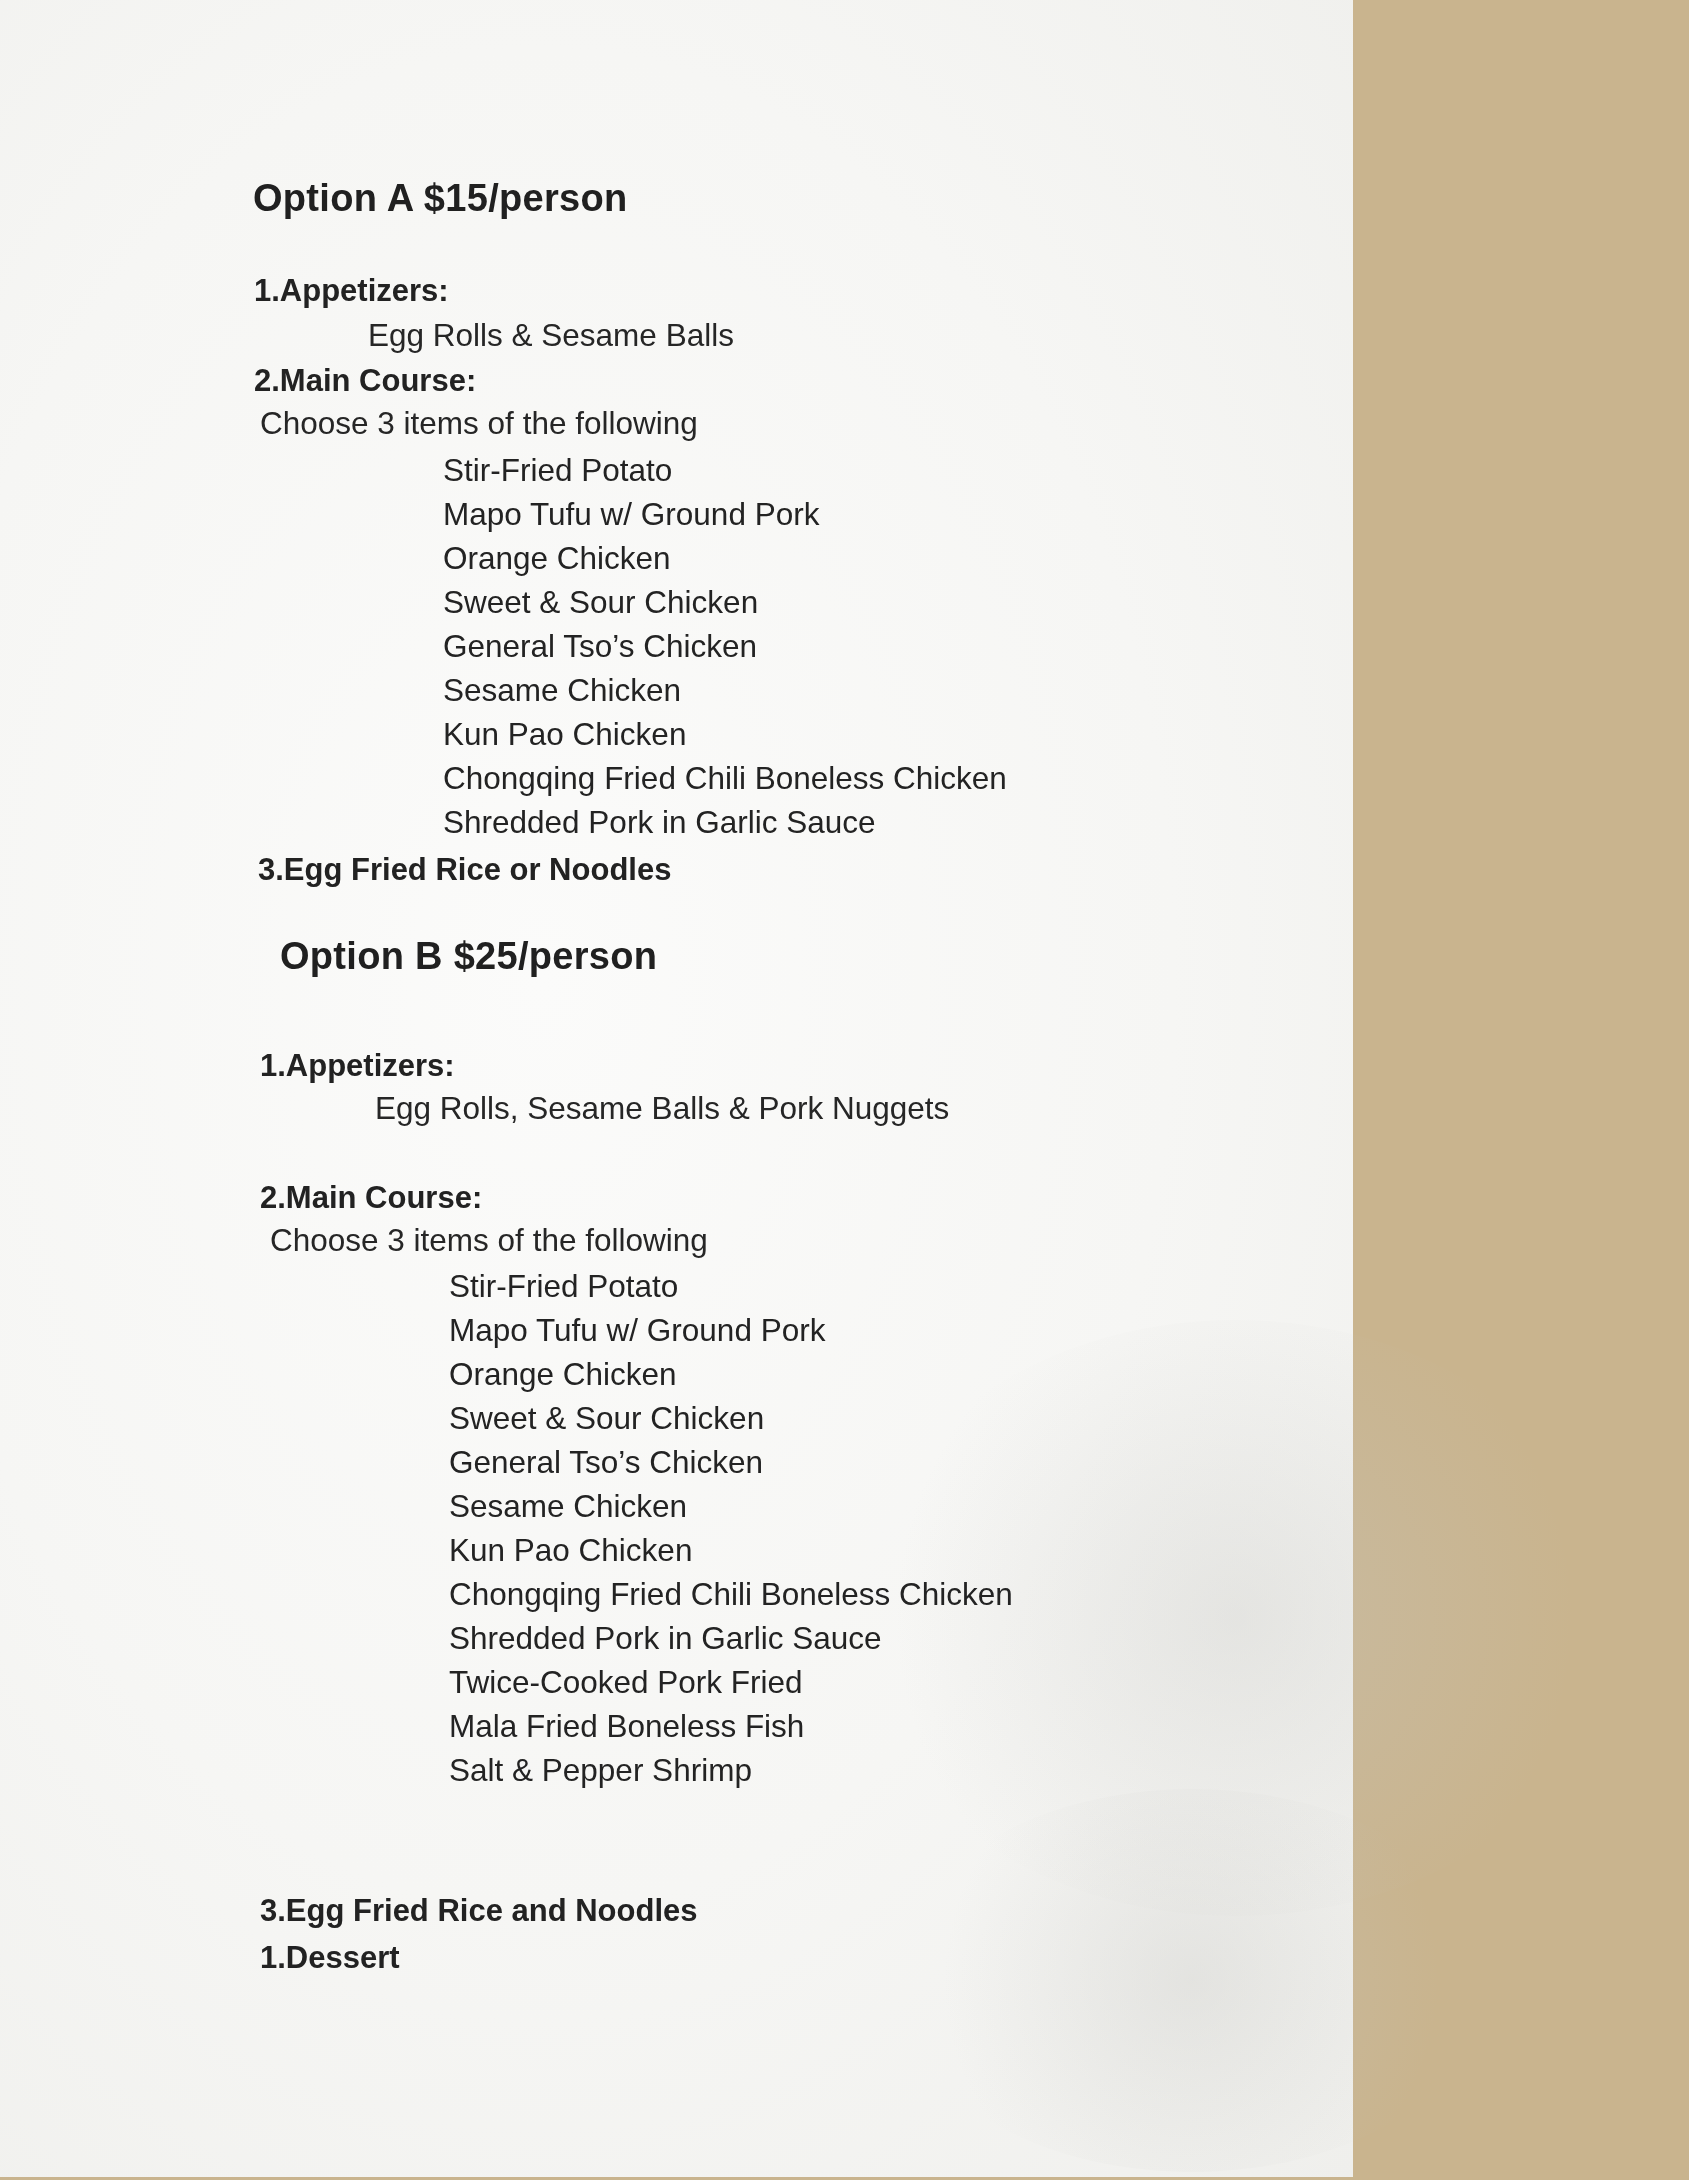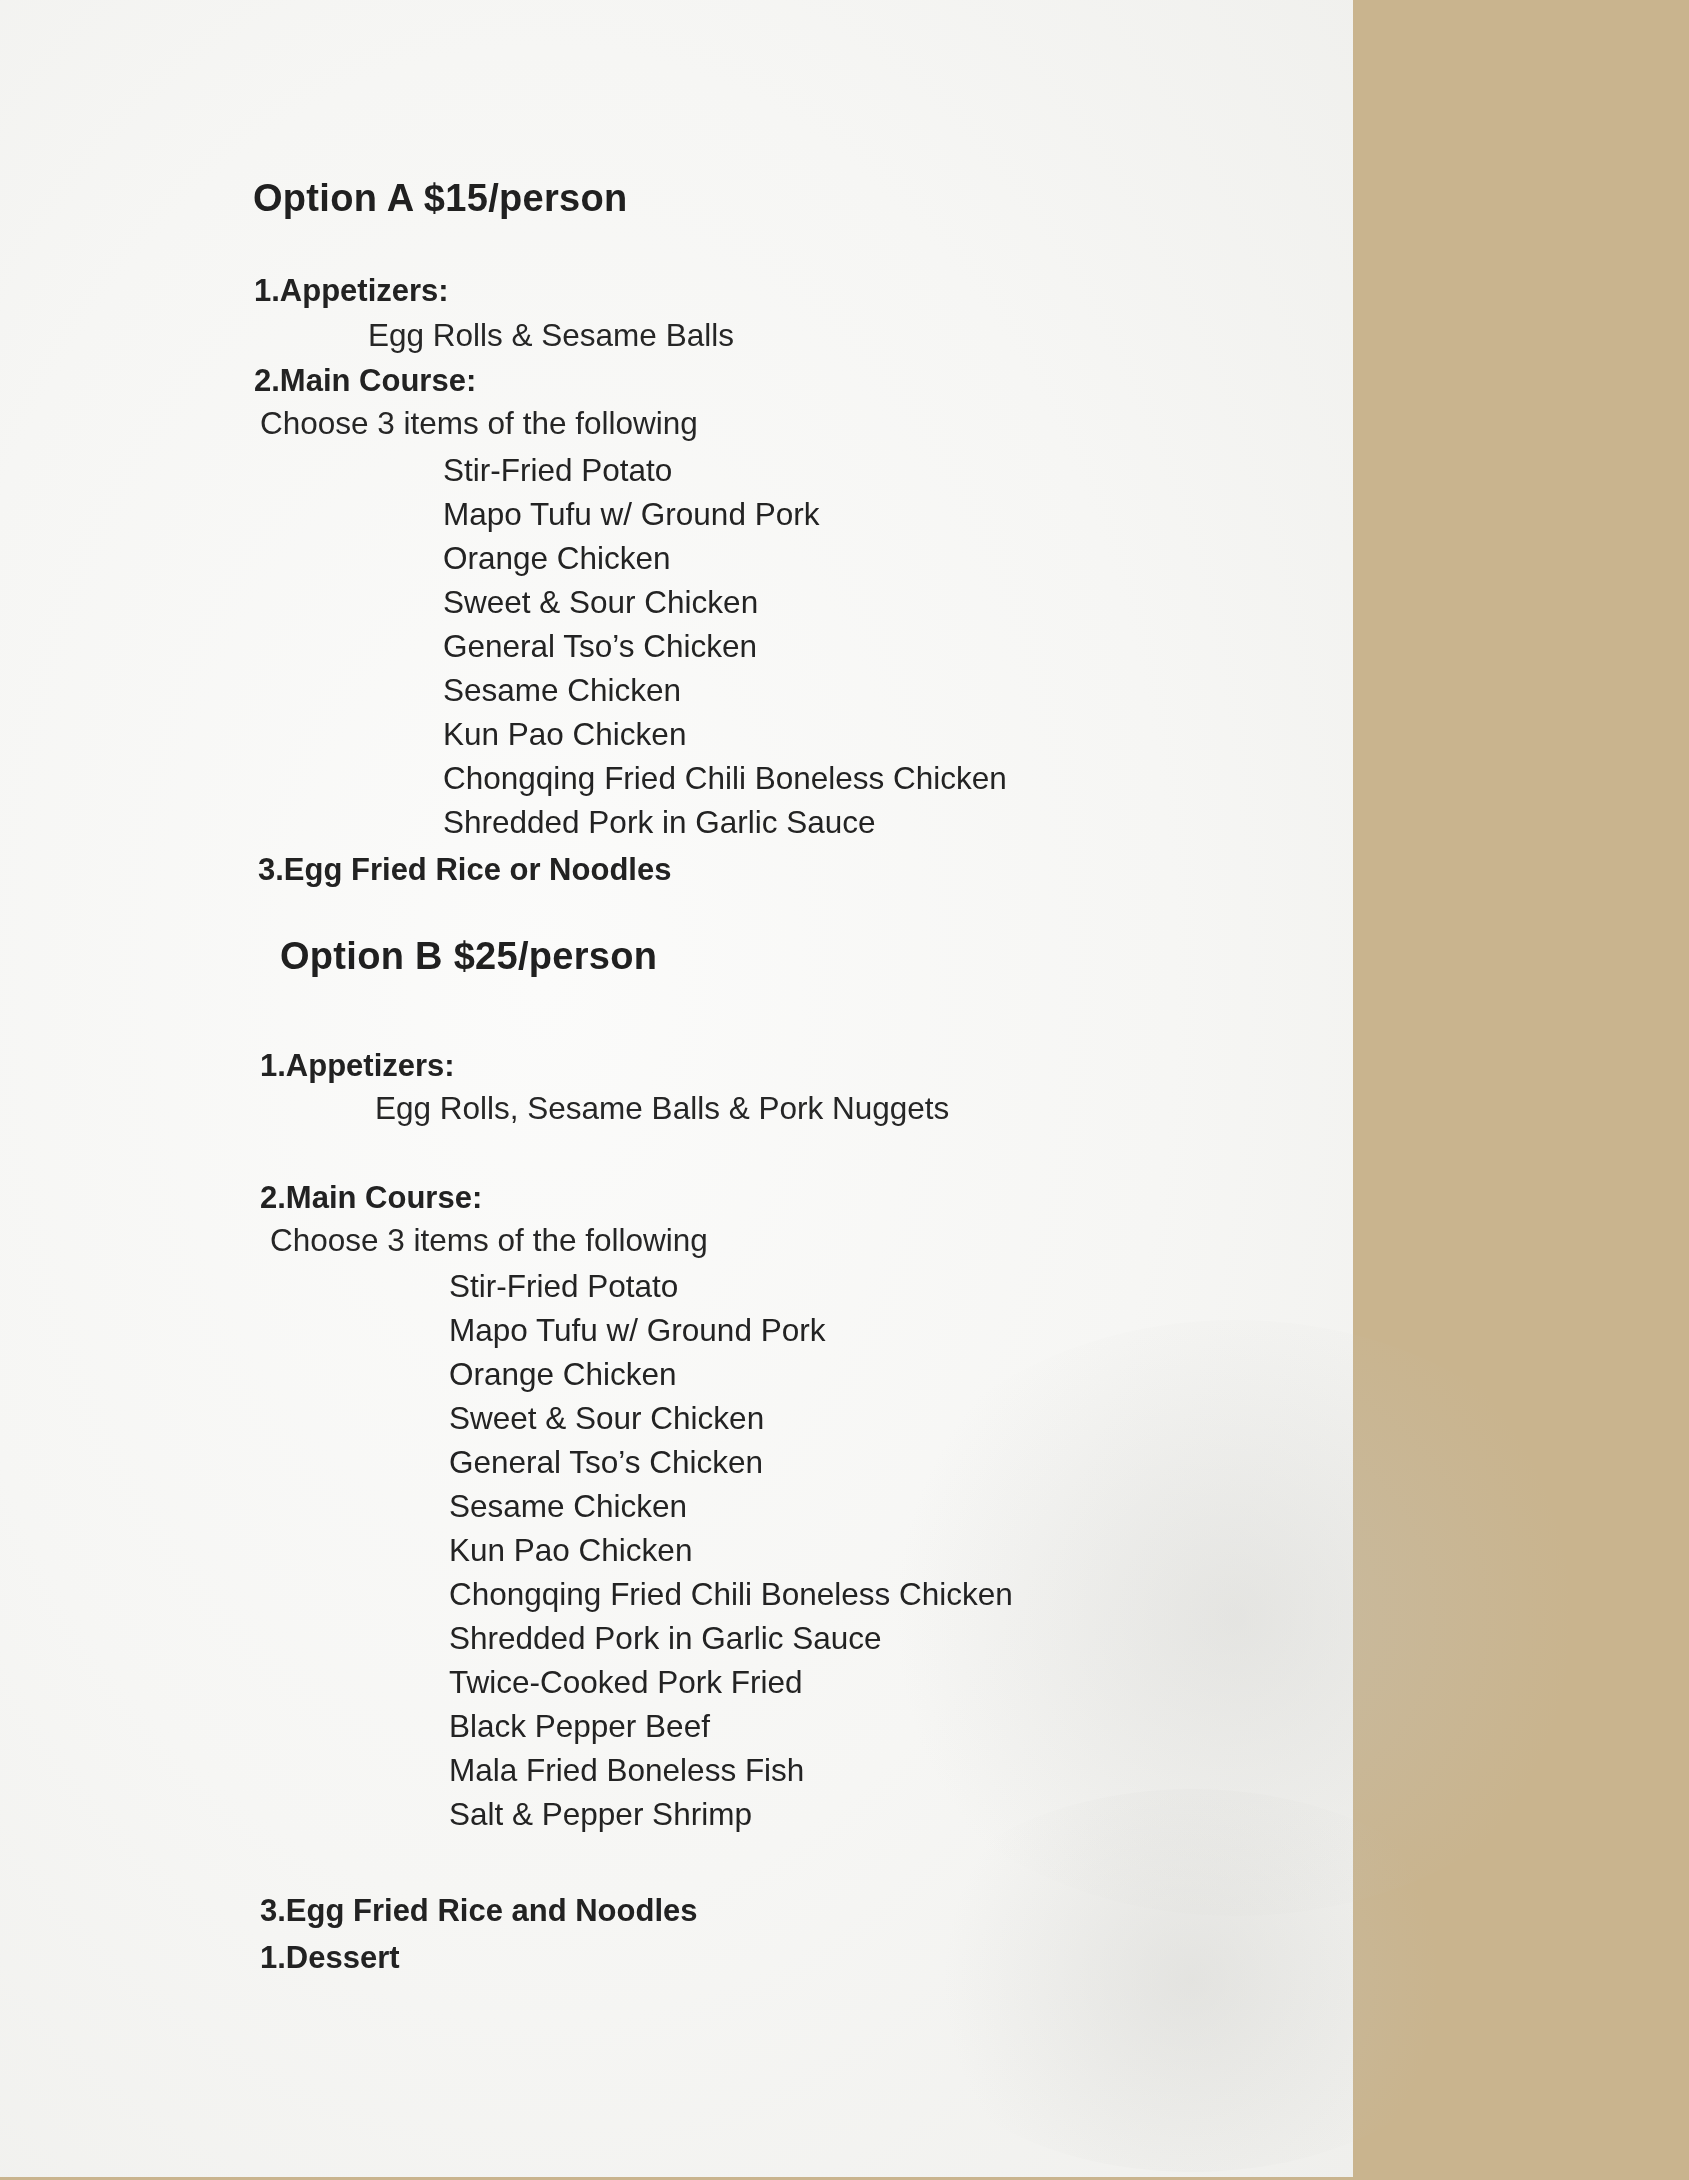--- a/index.html
+++ b/index.html
@@ -90,21 +90,20 @@
       <span class="item">Stir-Fried Potato</span>
       <span class="item">Mapo Tufu w/ Ground Pork</span>
       <span class="item">Orange Chicken</span>
       <span class="item">Sweet &amp; Sour Chicken</span>
       <span class="item">General Tso’s Chicken</span>
       <span class="item">Sesame Chicken</span>
       <span class="item">Kun Pao Chicken</span>
       <span class="item">Chongqing Fried Chili Boneless Chicken</span>
       <span class="item">Shredded Pork in Garlic Sauce</span>
       <span class="item">Twice-Cooked Pork Fried</span>
-      <span class="item">Black Pepper Beef</span>
       <span class="item">Mala Fried Boneless Fish</span>
       <span class="item">Salt &amp; Pepper Shrimp</span>
     </div>
     <div class="abs section-head" style="left:260px;top:1893px;">3.Egg Fried Rice and Noodles</div>
     <div class="abs section-head" style="left:260px;top:1940px;">1.Dessert</div>
   </div>
 </div>
 
 
 </body></html>

